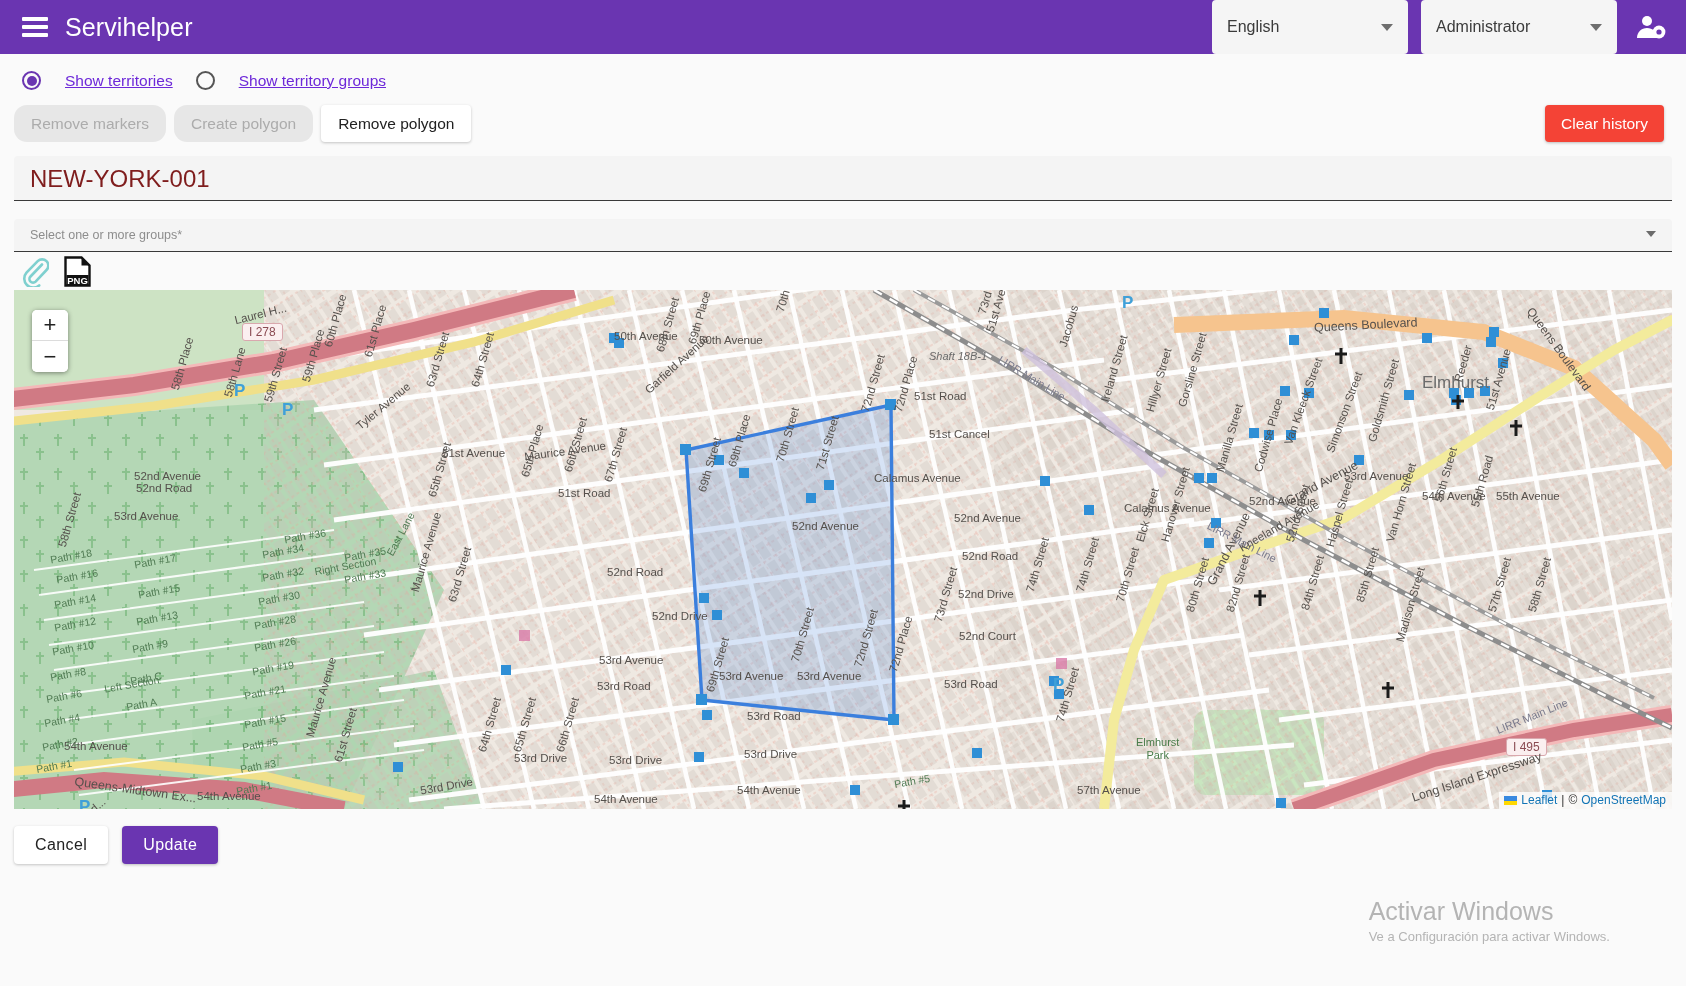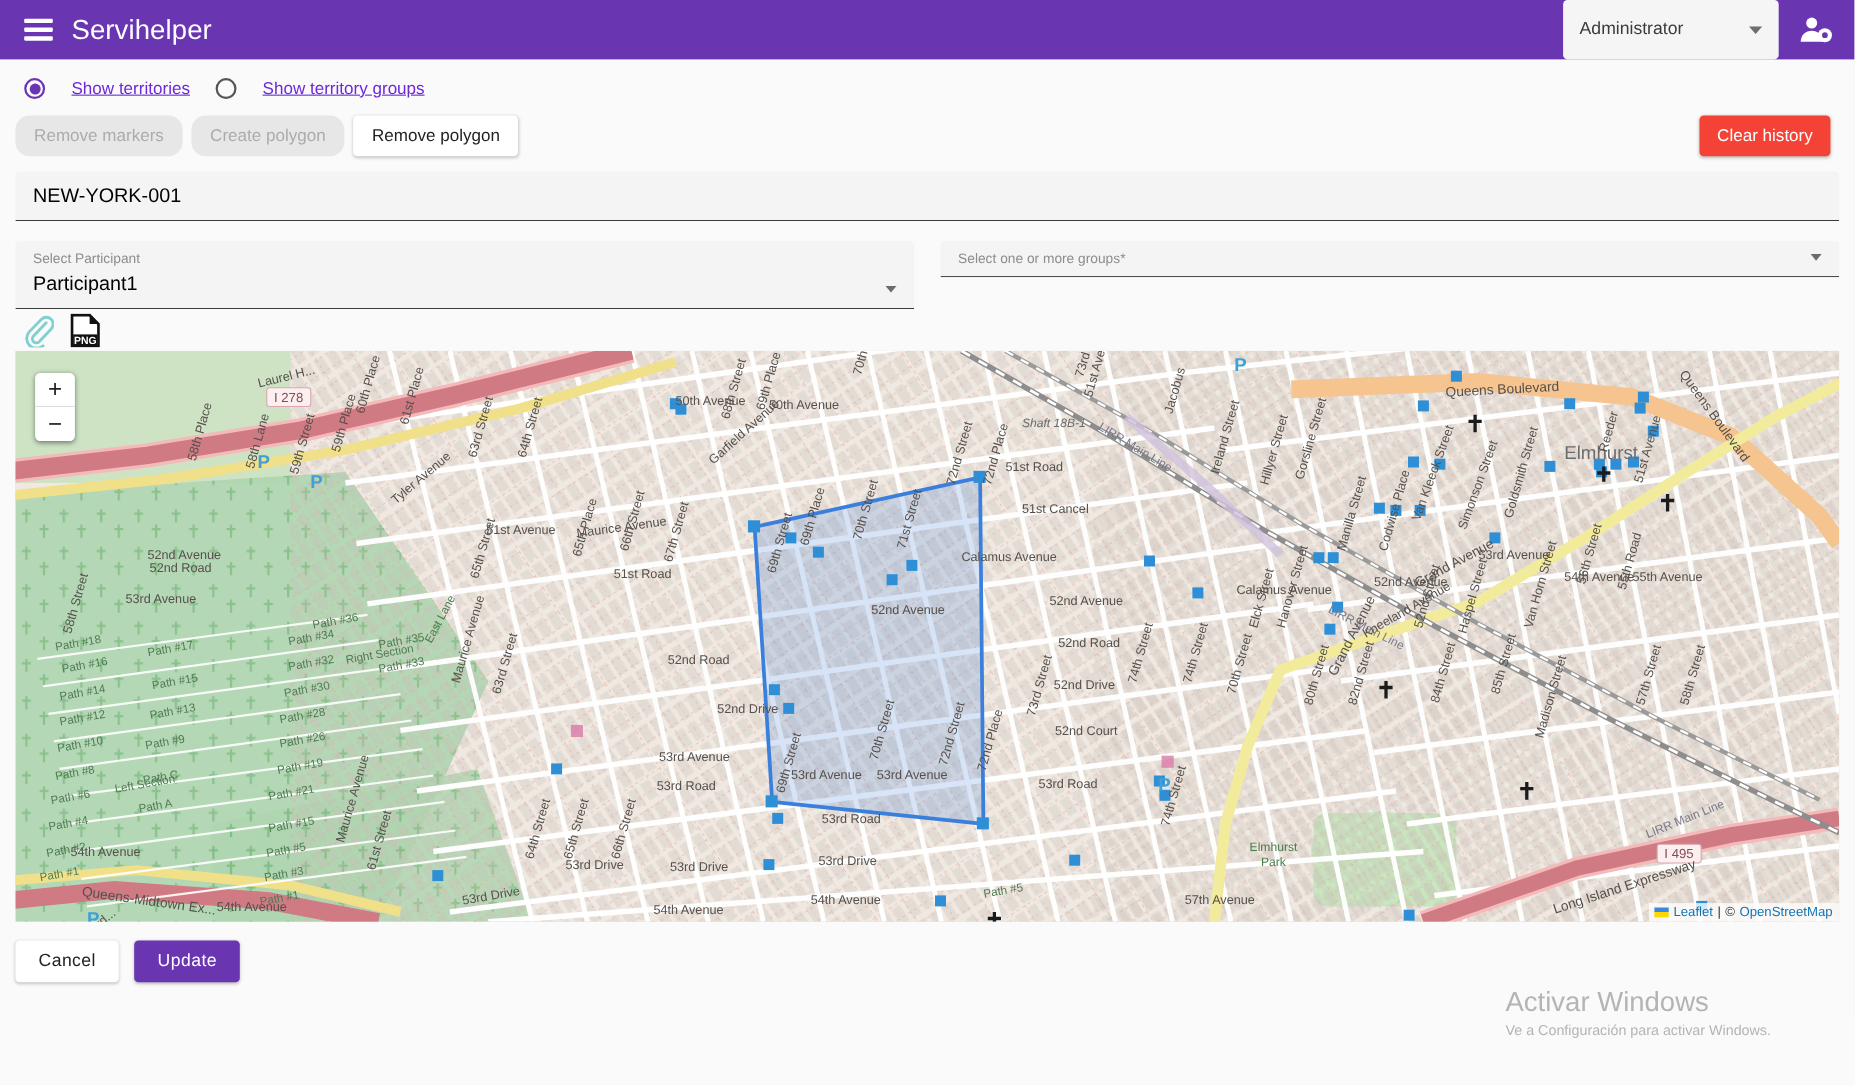--- a/index.html
+++ b/index.html
@@ -115,21 +115,21 @@
   
   .field-wrap { padding: 14px 14px 0 14px; }
   .mat-field {
     background: #f4f4f4;
     border-bottom: 1px solid #3a3a3a;
     border-radius: 4px 4px 0 0;
     padding: 8px 16px 7px 16px;
     position: relative;
   }
   .mat-label { font-size: 12.5px; color: #8d8d8d; line-height: 17px; }
-  .mat-value { font-size: 18px; color: #000000; line-height: 29px; }
+  .mat-value { font-size: 24px; color: #7f1d1d; line-height: 29px; }
   .mat-caret {
     position: absolute; right: 16px; bottom: 14px;
     width: 0; height: 0;
     border-left: 5px solid transparent;
     border-right: 5px solid transparent;
     border-top: 6px solid #6b6b6b;
   }
   .two-col { display: flex; gap: 24px; padding: 18px 14px 0 14px; }
   .two-col > div { flex: 1; }
 
@@ -212,20 +212,24 @@
 
 <div class="topbar">
   <div class="hamburger">
     <span></span>
       <span></span>
       <span></span>
   </div>
   <div class="brand">Servihelper</div>
 
   <div class="topbar-right">
+    <div class="sel-box">
+      <span class="sel-val">English</span>
+      <span class="caret"></span>
+    </div>
     <div class="sel-box">
       <span class="sel-val">Administrator</span>
       <span class="caret"></span>
     </div>
     <div class="user-icon">
       <svg width="30" height="26" viewBox="0 0 30 26">
         <circle cx="11" cy="7" r="5" fill="#fff"></circle>
         <path d="M1 24c0-6 4.5-10 10-10s10 4 10 10z" fill="#fff"></path>
         <circle cx="23" cy="18" r="6.4" fill="#fff"></circle>
         <circle cx="23" cy="18" r="2.6" fill="#6a35b1"></circle>
@@ -254,27 +258,20 @@
   <button class="btn-clear">Clear history</button>
 </div>
 
 <div class="field-wrap">
   <div class="mat-field">
     <div class="mat-value" placeholder="Name">NEW-YORK-001</div>
   </div>
 </div>
 
 <div class="two-col">
-  <div>
-    <div class="mat-field">
-      <div class="mat-label">Select Participant</div>
-      <div class="mat-value">Participant1</div>
-      <span class="mat-caret"></span>
-    </div>
-  </div>
   <div>
     <div class="mat-field">
       <div class="mat-label">Select one or more groups*</div>
       <span class="mat-caret"></span>
     </div>
   </div>
 </div>
 
 <div class="attach-row">
   <span class="attach-ico">
@@ -586,21 +583,21 @@
   <div class="map-label" style="left:1438px; top:90px; font-size:11.5px; color:#55504c; transform:rotate(-74deg); transform-origin:left top;">Reeder</div>
   <div class="map-label" style="left:1220px; top:230px; font-size:11.5px; color:#55504c; transform:rotate(-30deg);">Kneeland Avenue</div>
   <div class="map-label" style="left:1270px; top:250px; font-size:11.5px; color:#55504c; transform:rotate(-74deg); transform-origin:left top;">52nd Street</div>
   <div class="map-label" style="left:1310px; top:255px; font-size:11.5px; color:#55504c; transform:rotate(-74deg); transform-origin:left top;">Haspel Street</div>
   <div class="map-label" style="left:1370px; top:250px; font-size:11.5px; color:#55504c; transform:rotate(-74deg); transform-origin:left top;">Van Horn Street</div>
   <div class="map-label" style="left:1418px; top:210px; font-size:11.5px; color:#55504c; transform:rotate(-74deg); transform-origin:left top;">56th Street</div>
   <div class="map-label" style="left:1455px; top:215px; font-size:11.5px; color:#55504c; transform:rotate(-74deg); transform-origin:left top;">55th Road</div>
   <div class="map-label" style="left:1330px; top:180px; font-size:11.5px; color:#55504c;">53rd Avenue</div>
   <div class="map-label" style="left:1235px; top:205px; font-size:11.5px; color:#55504c;">52nd Avenue</div>
   <div class="map-label" style="left:1408px; top:200px; font-size:11.5px; color:#55504c;">54th Avenue</div>
-  <div class="map-label" style="left:1470px; top:200px; font-size:11.5px; color:#55504c;">55th Avenue</div>
+  <div class="map-label" style="left:1470px; top:200px; font-size:11.5px; color:#55504c;padding-left:12px;">55th Avenue</div>
   <div class="map-label" style="left:1170px; top:320px; font-size:11.5px; color:#55504c; transform:rotate(-74deg); transform-origin:left top;">80th Street</div>
   <div class="map-label" style="left:1210px; top:320px; font-size:11.5px; color:#55504c; transform:rotate(-74deg); transform-origin:left top;">82nd Street</div>
   <div class="map-label" style="left:1285px; top:318px; font-size:11.5px; color:#55504c; transform:rotate(-74deg); transform-origin:left top;">84th Street</div>
   <div class="map-label" style="left:1340px; top:310px; font-size:11.5px; color:#55504c; transform:rotate(-74deg); transform-origin:left top;">85th Street</div>
   <div class="map-label" style="left:1380px; top:350px; font-size:11.5px; color:#55504c; transform:rotate(-74deg); transform-origin:left top;">Madison Street</div>
   <div class="map-label" style="left:1060px; top:300px; font-size:11.5px; color:#55504c; transform:rotate(-74deg); transform-origin:left top;">74th Street</div>
   <div class="map-label" style="left:1472px; top:320px; font-size:11.5px; color:#55504c; transform:rotate(-74deg); transform-origin:left top;">57th Street</div>
   <div class="map-label" style="left:1512px; top:320px; font-size:11.5px; color:#55504c; transform:rotate(-74deg); transform-origin:left top;">58th Street</div>
   <div class="map-label" style="left:1040px; top:430px; font-size:11.5px; color:#55504c; transform:rotate(-74deg); transform-origin:left top;">74th Street</div>
   <div class="map-label" style="left:915px; top:60px; font-size:11px; color:#6a6a6a; font-style:italic;">Shaft 18B-1</div>

